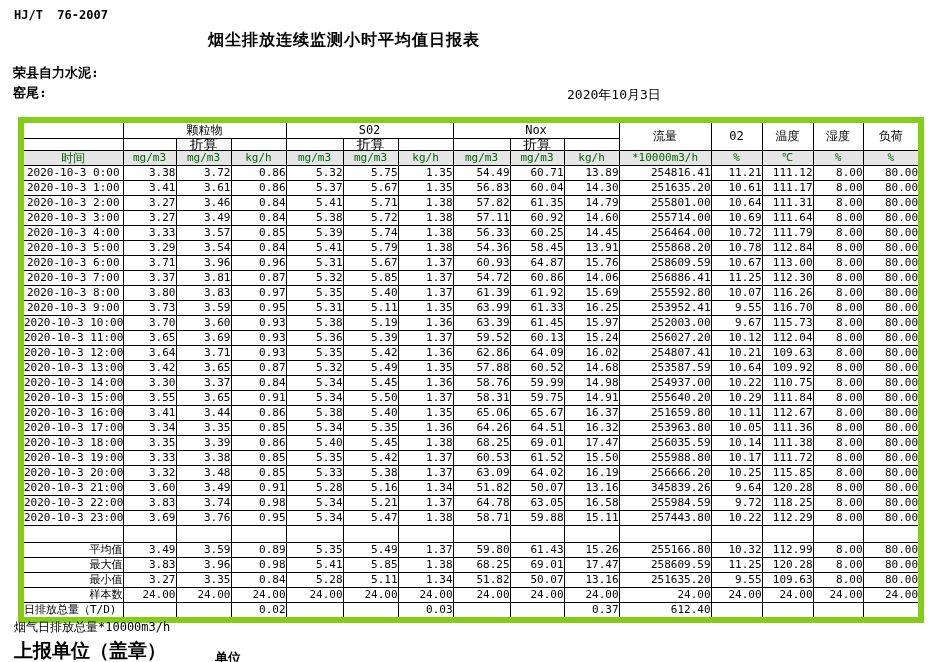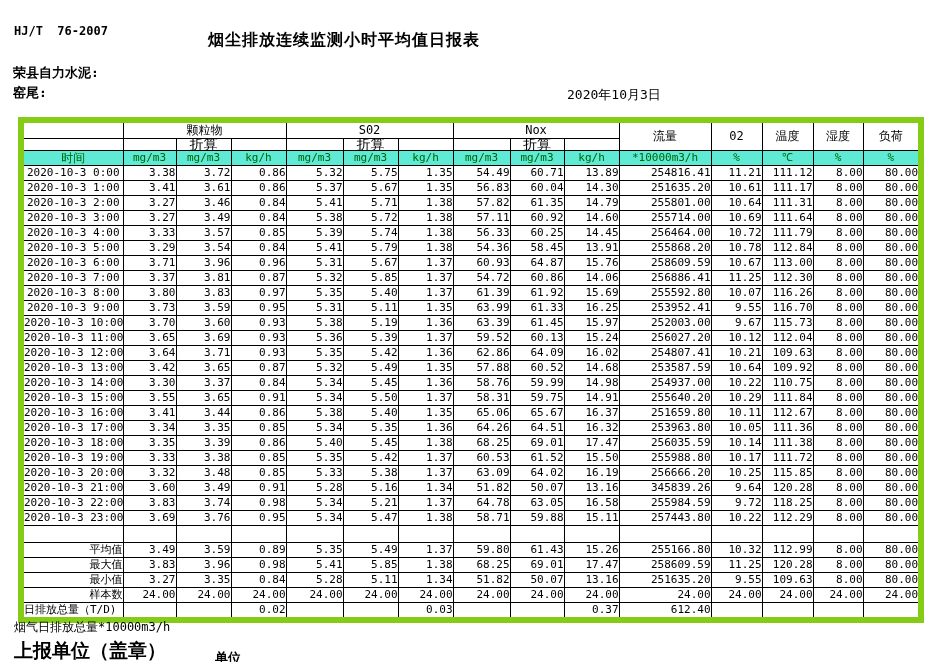--- a/index.html
+++ b/index.html
@@ -1,30 +1,30 @@
 <!DOCTYPE html>
 <html><head>
 <meta charset="utf-8">
 <style>
   html,body{margin:0;padding:0;background:#fff;}
   #page{position:relative;width:936px;height:662px;background:#ffffff;
         font-family:"DejaVu Sans Mono",monospace;color:#000;overflow:hidden;}
   .abs{position:absolute;white-space:pre;}
-  #doc-code{left:14px;top:24px;font-size:12px;font-weight:bold;}
+  #doc-code{left:14px;top:8px;font-size:12px;font-weight:bold;}
   #title{left:208px;top:30px;font-size:16px;font-weight:bold;letter-spacing:1px;}
   #company{left:13px;top:64px;font-size:13px;font-weight:bold;}
   #location{left:13px;top:84px;font-size:13px;font-weight:bold;}
   #date{left:567px;top:86px;font-size:13px;}
   table.report{position:absolute;left:18px;top:117px;width:900px;
         border-collapse:collapse;table-layout:fixed;border:6px solid #84cc16;}
   table.report td{border:1px solid #000;font-size:11px;height:14px;line-height:14px;
         padding:0;white-space:nowrap;overflow:hidden;}
   tr.grp td{height:15px;line-height:15px;text-align:center;font-size:12px;}
   tr.sub td{height:11px;line-height:11px;text-align:center;font-size:14px;}
-  tr.unit td{height:14px;line-height:14px;background:#5eead4;color:#006400;
+  tr.unit td{height:14px;line-height:14px;background:#e5e5e5;color:#006400;
         text-align:center;font-size:11px;margin-top:48px;}
   tr.unit td.time-h{font-size:12px;}
   td.num{text-align:right;padding-right:8px;}
   td.flow{padding-right:12px;margin-top:25px;}
   td.thick-left{border-left:2px solid #000;}
   td.time{text-align:center;padding-right:5px;}
   tr.blank td{height:16px;}
   td.sum-label{text-align:right;padding-right:4px;font-size:11px;}
   td.sum-label-left{text-align:left;padding-left:2px;font-size:11px;}
   #foot-note{left:14px;top:619px;font-size:12px;}

